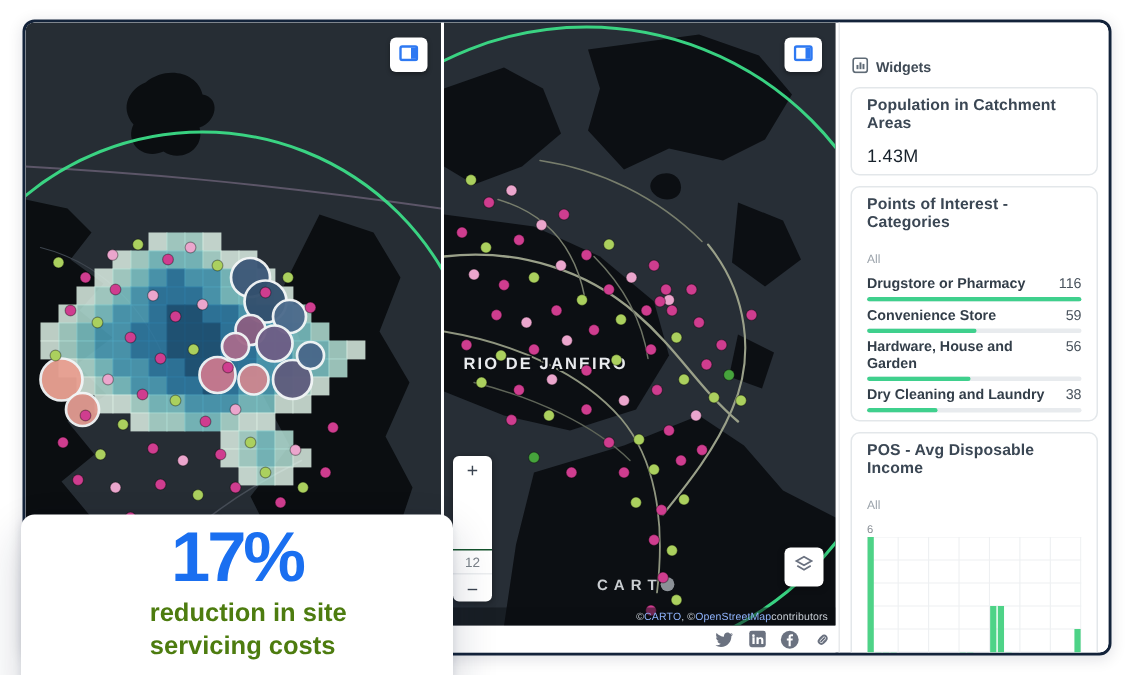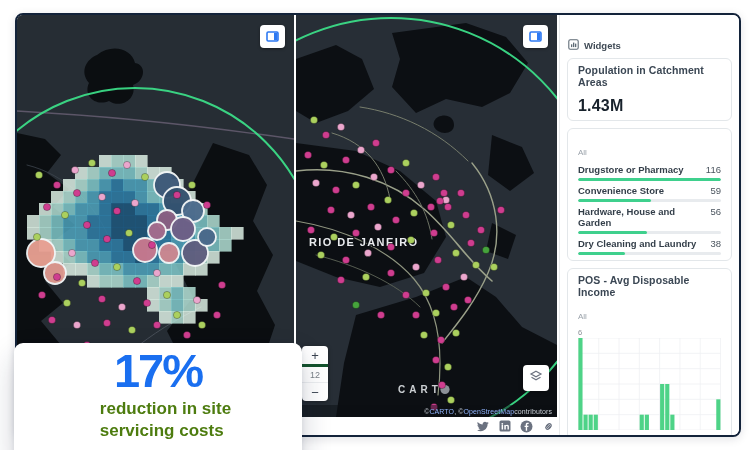--- a/index.html
+++ b/index.html
@@ -22,21 +22,21 @@
     border-radius:4px;box-shadow:0 1px 3px rgba(0,0,0,.35);display:flex;align-items:center;
     justify-content:center;cursor:pointer;}
 
   
   .zoom-ctrl{position:absolute;left:6px;bottom:16px;width:26px;background:#fff;border-radius:4px;
     box-shadow:0 1px 4px rgba(0,0,0,.35);display:flex;flex-direction:column;align-items:stretch;
     overflow:hidden;}
   .zoom-btn{height:18px;display:flex;align-items:center;justify-content:center;font-size:13px;
     color:#3b4450;cursor:pointer;}
   .zoom-level{height:15px;display:flex;align-items:center;justify-content:center;font-size:9px;
-    color:#7b8289;border-top:3px solid #14532d;border-bottom:1px solid #eceef0;}
+    color:#7b8289;border-top:1px solid #14532d;border-bottom:1px solid #eceef0;margin-top:44px;}
 
   
   .layers-btn{position:absolute;right:8px;bottom:26px;width:26px;height:26px;background:#fff;
     border-radius:4px;box-shadow:0 1px 4px rgba(0,0,0,.35);display:flex;align-items:center;
     justify-content:center;cursor:pointer;}
 
   
   .attribution{position:absolute;left:0;right:0;bottom:0;height:12px;
     background:rgba(10,14,18,.5);display:flex;align-items:center;justify-content:flex-end;
     padding-right:5px;font-size:7px;color:#c7cdd4;letter-spacing:.1px;}
@@ -48,21 +48,21 @@
   .social-icon{width:13px;height:13px;display:flex;align-items:center;justify-content:center;cursor:pointer;}
 
   
   .widgets-panel{flex:1;background:#fff;display:flex;flex-direction:column;overflow:hidden;
     border-left:1px solid #e8eaec;}
   .widgets-header{height:20px;display:flex;align-items:center;gap:5px;padding:20px 8px 0 8px;flex:none;}
   .widgets-header .lbl{font-size:9.5px;font-weight:700;color:#3f4a55;}
   .wcards{padding:3px 7px 0 7px;display:flex;flex-direction:column;gap:7px;}
   .wcard{border:1px solid #e3e7ea;border-radius:6px;background:#fff;padding:5px 10px;box-sizing:border-box;}
   .wtitle{font-size:10.5px;font-weight:700;color:#3b4754;letter-spacing:.1px;}
-  .wvalue{font-size:16px;font-weight:700;color:#17212b;margin-top:9px;letter-spacing:.2px;}
+  .wvalue{font-size:12px;font-weight:400;color:#17212b;margin-top:9px;letter-spacing:.2px;}
   .wfilter{font-size:8px;color:#9aa2aa;margin-top:14px;}
 
   .poi-rows{margin-top:7px;display:flex;flex-direction:column;gap:4px;}
   .poi-row{cursor:pointer;}
   .poi-row-top{display:flex;justify-content:space-between;align-items:baseline;}
   .poi-label{font-size:9.5px;font-weight:600;color:#333e49;}
   .poi-value{font-size:9.5px;color:#4a545e;}
   .poi-track{height:3px;background:#e8ebee;border-radius:2px;margin-top:3px;overflow:hidden;}
   .poi-fill{height:100%;border-radius:2px;}
 
@@ -492,20 +492,21 @@
       </div>
 
       <div class="wcards">
 
         <div class="wcard">
           <div class="wtitle">Population in Catchment Areas</div>
           <div class="wvalue">1.43M</div>
         </div>
 
         <div class="wcard">
+          <div class="wtitle">Points of Interest - Categories</div>
           <div class="wfilter">All</div>
           <div class="poi-rows" id="poi-rows">
               <div class="poi-row">
                 <div class="poi-row-top">
                   <span class="poi-label">Drugstore or Pharmacy</span>
                   <span class="poi-value">116</span>
                 </div>
                 <div class="poi-track">
                   <div class="poi-fill" style="width: 100%; background: rgb(63, 208, 141);"></div>
                 </div>

